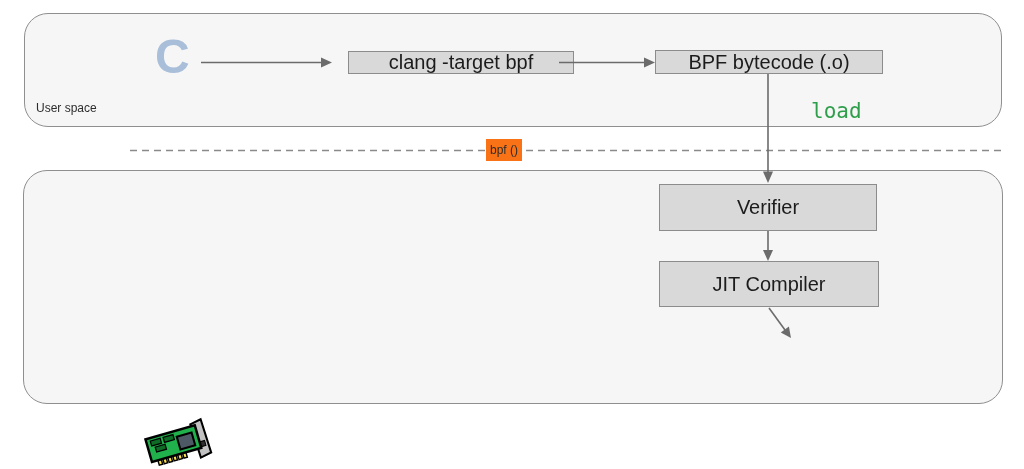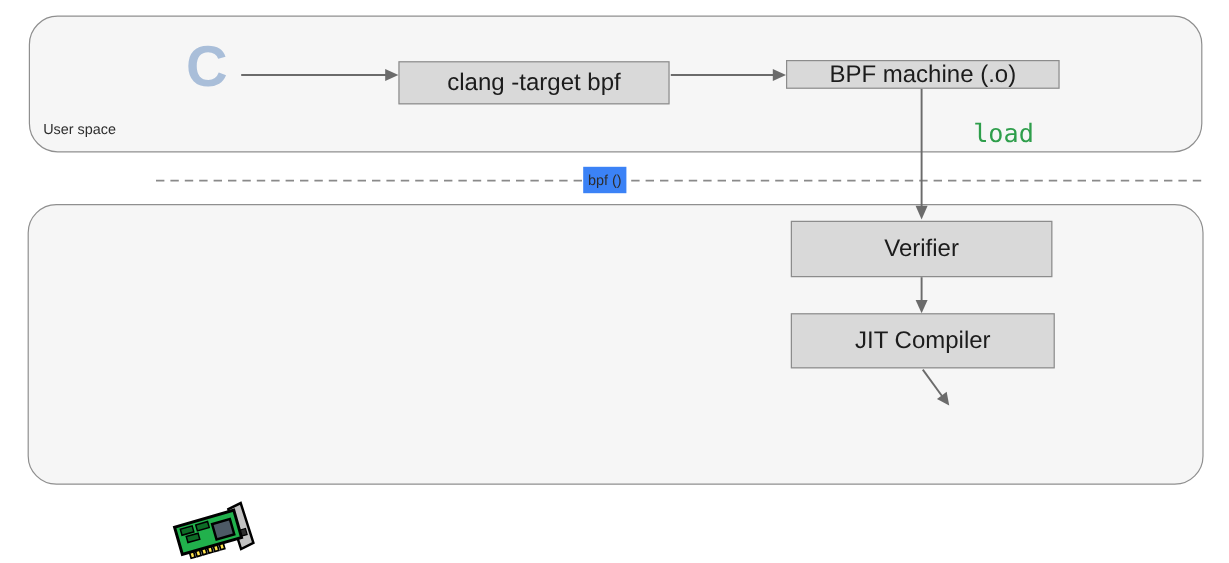--- a/index.html
+++ b/index.html
@@ -7,33 +7,33 @@
   .canvas{position:relative;width:1024px;height:469px;background:#fff;overflow:hidden;}
 
   .container-box{position:absolute;background:var(--container-fill);
     border:1.5px solid var(--container-border);border-radius:24px;box-sizing:border-box;z-index:1;}
   .user-space{left:24px;top:13px;width:978px;height:114px;}
   .kernel-space{left:23px;top:170px;width:980px;height:234px;}
 
   .node{position:absolute;background:var(--node-fill);border:1.5px solid var(--node-border);
     box-sizing:border-box;display:flex;align-items:center;justify-content:center;
     font-size:20px;color:var(--text-dark);white-space:nowrap;z-index:2;}
-  .node-clang{left:332px;top:51px;width:226px;height:36px;}
+  .node-clang{left:348px;top:51px;width:226px;height:23px;}
   .node-bytecode{left:655px;top:50px;width:228px;height:24px;}
   .node-verifier{left:659px;top:184px;width:218px;height:47px;}
   .node-jit{left:659px;top:261px;width:220px;height:46px;}
   .node-cpu{left:659px;top:340px;width:271px;height:44px;}
 
   .c-logo{position:absolute;left:155px;top:33px;font-size:48px;font-weight:800;
     color:var(--c-logo-blue);z-index:2;line-height:1;letter-spacing:-1px;}
 
   .label{position:absolute;font-size:12px;line-height:22px;color:#2d2d2d;z-index:2;white-space:nowrap;}
   .user-space-label{left:36px;top:97px;}
   .system-calls-label{left:28px;top:139px;}
-  .bpf-call-label{left:486px;top:139px;background:#3b82f6;padding:0 4px;z-index:5;}
+  .bpf-call-label{left:486px;top:139px;background:#f97316;padding:0 4px;z-index:5;}
   .load-label{position:absolute;left:779px;top:99px;font-family:"DejaVu Sans Mono",monospace;
     font-size:21px;color:var(--load-green);z-index:5;white-space:nowrap;margin-left:32px;}
 
   .arrows{position:absolute;left:0;top:0;width:1024px;height:469px;z-index:4;pointer-events:none;}
   .arrows line,.arrows path{stroke:var(--arrow-gray);stroke-width:1.6;fill:none;}
   .arrows .dashed{stroke:#8a8a8a;stroke-width:1.4;stroke-dasharray:7 5;}
   .arrows polygon{fill:var(--arrow-gray);stroke:none;}
 
   .nic-icon{position:absolute;left:142px;top:417px;width:78px;height:50px;z-index:2;}
 </style>
@@ -41,21 +41,21 @@
 <body>
 
 <div class="canvas">
 
   <div class="container-box user-space"></div>
   <div class="container-box kernel-space"></div>
 
   <div class="c-logo">C</div>
 
   <div class="node node-clang">clang -target bpf</div>
-  <div class="node node-bytecode">BPF machine (.o)</div>
+  <div class="node node-bytecode">BPF bytecode (.o)</div>
   <div class="node node-jit">JIT Compiler</div>
   <div class="node node-verifier">Verifier</div>
 
   <div class="label user-space-label">User space</div>
   <div class="label bpf-call-label">bpf ()</div>
   <div class="load-label">load</div>
 
   <svg class="arrows" viewBox="0 0 1024 469" xmlns="http://www.w3.org/2000/svg">
     <line class="dashed" x1="130" y1="150.5" x2="1002" y2="150.5"></line>
     <g>

